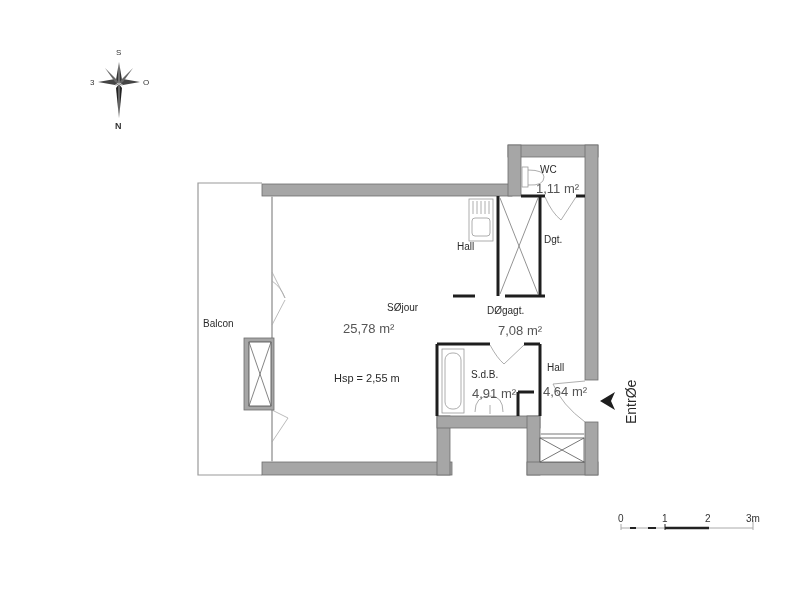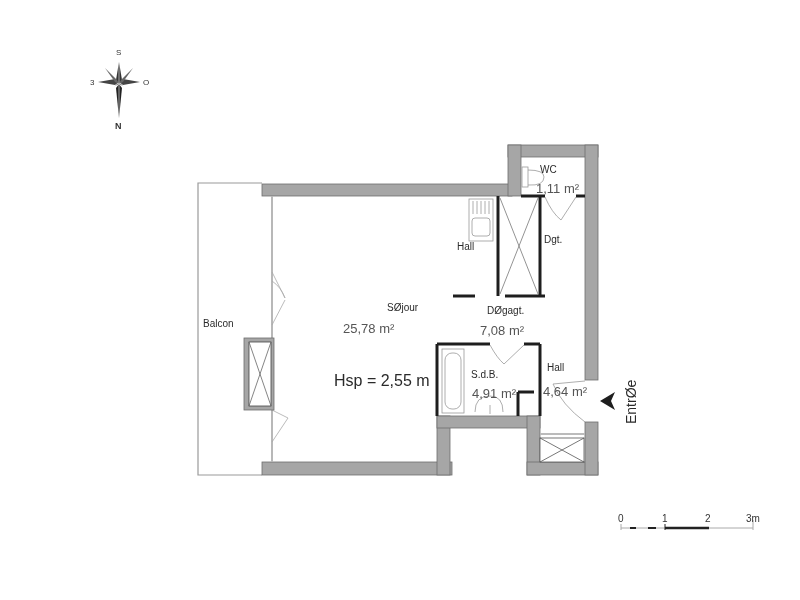--- a/index.html
+++ b/index.html
@@ -1,21 +1,21 @@
 <!DOCTYPE html>
 <html><head>
   <meta charset="utf-8">
   <style>
     html, body { margin:0; padding:0; background:#ffffff; }
     body { width:800px; height:600px; position:relative; overflow:hidden; font-family:"Liberation Sans", sans-serif; }
     svg { position:absolute; left:0; top:0; }
     .lbl { position:absolute; color:#2a2a2a; white-space:nowrap; }
     .room { font-size:10px; }
     .area { font-size:13px; color:#555; }
-    .hsp { font-size:16px; }
+    .hsp { font-size:11px; }
     .cmp { font-size:8px; color:#333; }
     .entree { position:absolute; font-size:14px; color:#2a2a2a; transform:rotate(-90deg); transform-origin:left top; }
     .scale-num { position:absolute; font-size:10px; color:#333; }
   </style>
 </head>
 <body>
 
 <svg width="800" height="600" viewBox="0 0 800 600">
 
   <g>
@@ -163,21 +163,21 @@
 <span class="lbl hsp" style="left:334px;top:372px;">Hsp = 2,55 m</span>
 
 <span class="lbl room" style="left:457px;top:241px;">Hall</span>
 
 <span class="lbl room" style="left:540px;top:164px;">WC</span>
 <span class="lbl area" style="left:536px;top:181px;">1,11 m²</span>
 
 <span class="lbl room" style="left:544px;top:234px;text-align:right;">Dgt.</span>
 
 <span class="lbl room" style="left:487px;top:305px;">DØgagt.</span>
-<span class="lbl area" style="left:480px;top:323px;text-align:center;">7,08 m²</span>
+<span class="lbl area" style="left:498px;top:323px;text-align:center;">7,08 m²</span>
 
 <span class="lbl room" style="left:471px;top:369px;">S.d.B.</span>
 <span class="lbl area" style="left:472px;top:386px;">4,91 m²</span>
 
 <span class="lbl room" style="left:547px;top:362px;">Hall</span>
 <span class="lbl area" style="left:543px;top:384px;">4,64 m²</span>
 
 <span class="entree" style="left:623px;top:424px;">EntrØe</span>
 
 <span class="scale-num" style="left:618px;top:513px;">0</span>

